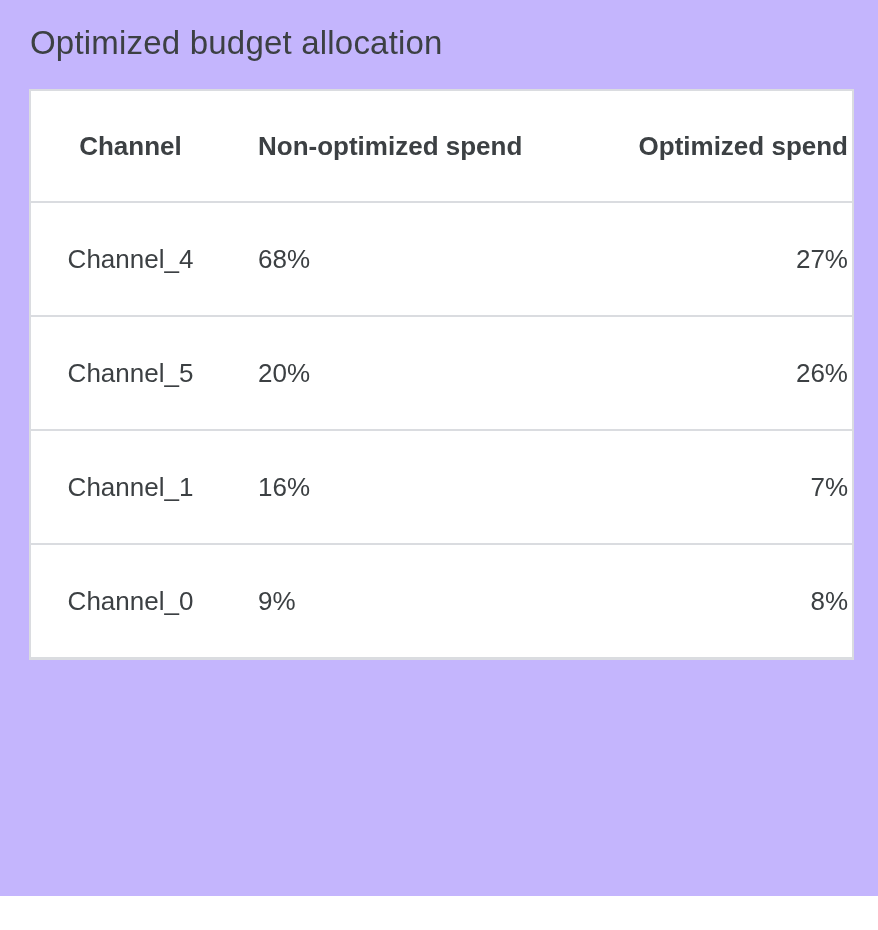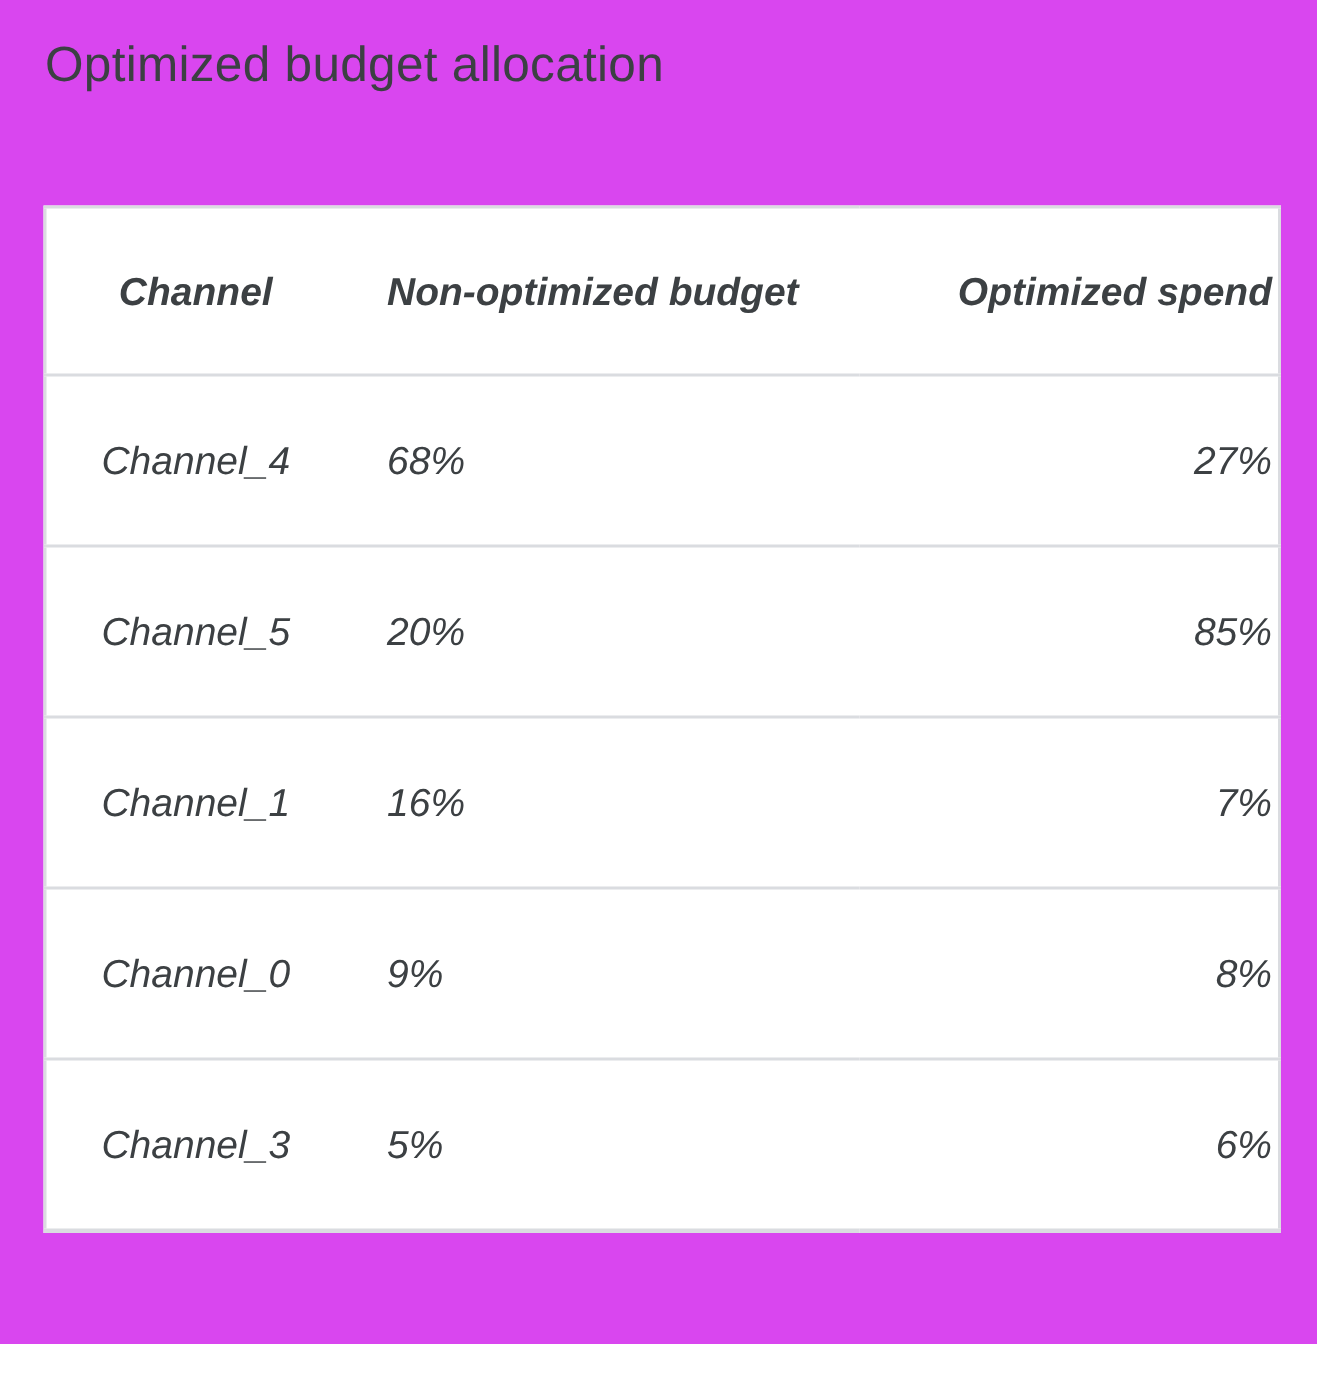--- a/index.html
+++ b/index.html
@@ -4,36 +4,35 @@
 <style>
   html, body {
     margin: 0;
     padding: 0;
     background: #ffffff;
     font-family: "Liberation Sans", "DejaVu Sans", sans-serif;
   }
   .page {
     width: 878px;
     height: 896px;
-    background: #d946ef;
+    background: #c4b5fd;
     overflow: hidden;
     position: relative;
   }
   .report-title {
     margin: 0;
     padding: 24px 0 0 30px;
     font-size: 33px;
     font-weight: 400;
     letter-spacing: 0.2px;
     color: #3c4043;
     line-height: 38px;
   }
   .table-wrap {
-    margin: 75px 26px 0 29px;
-    font-style: italic;
+    margin: 27px 26px 0 29px;
   }
   table.alloc-table {
     border-collapse: collapse;
     width: 823px;
     table-layout: fixed;
     background: #ffffff;
   }
   table.alloc-table, 
   table.alloc-table th, 
   table.alloc-table td {
@@ -77,47 +76,42 @@
   <div class="table-wrap">
     <table class="alloc-table">
       <colgroup>
         <col class="col-channel">
         <col class="col-nonopt">
         <col class="col-opt">
       </colgroup>
       <thead>
         <tr>
           <th class="cell-channel">Channel</th>
-          <th class="cell-nonopt">Non-optimized budget</th>
+          <th class="cell-nonopt">Non-optimized spend</th>
           <th class="cell-opt">Optimized spend</th>
         </tr>
       </thead>
       <tbody>
         <tr>
           <td class="cell-channel">Channel_4</td>
           <td class="cell-nonopt">68%</td>
           <td class="cell-opt">27%</td>
         </tr>
         <tr>
           <td class="cell-channel">Channel_5</td>
           <td class="cell-nonopt">20%</td>
-          <td class="cell-opt">85%</td>
+          <td class="cell-opt">26%</td>
         </tr>
         <tr>
           <td class="cell-channel">Channel_1</td>
           <td class="cell-nonopt">16%</td>
           <td class="cell-opt">7%</td>
         </tr>
         <tr>
           <td class="cell-channel">Channel_0</td>
           <td class="cell-nonopt">9%</td>
           <td class="cell-opt">8%</td>
         </tr>
-        <tr>
-          <td class="cell-channel">Channel_3</td>
-          <td class="cell-nonopt">5%</td>
-          <td class="cell-opt">6%</td>
-        </tr>
       </tbody>
     </table>
   </div>
 
 </div>
 
 </body></html>

